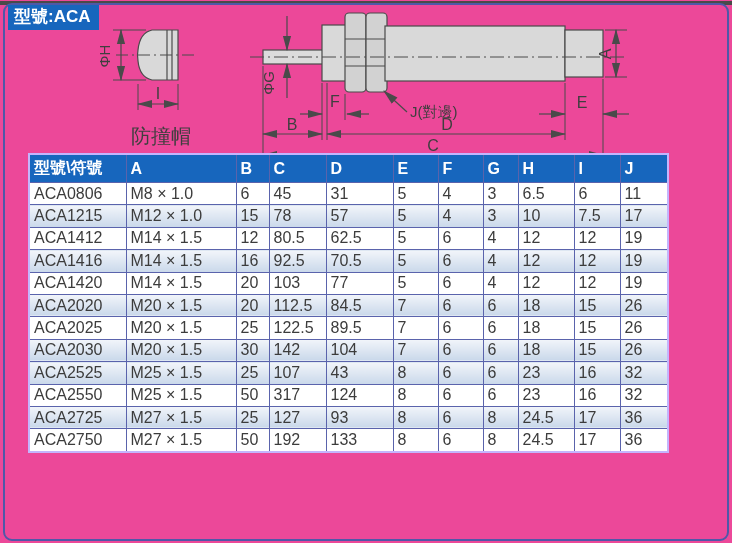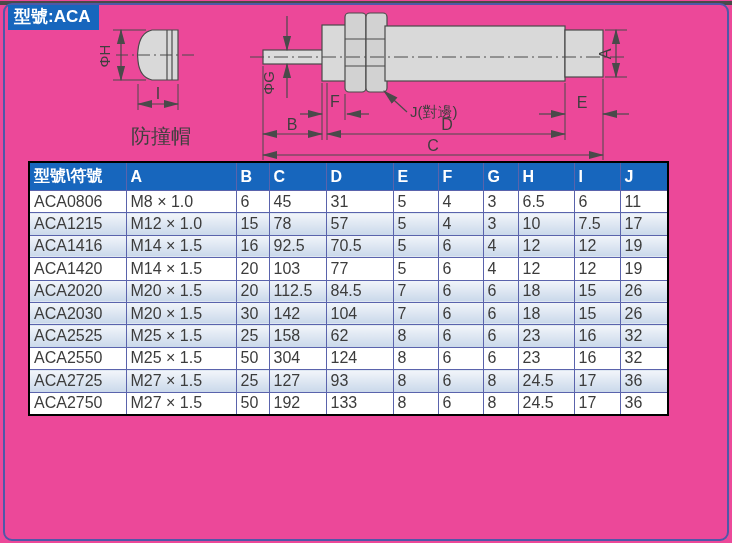--- a/index.html
+++ b/index.html
@@ -4,22 +4,22 @@
 <style>
   html,body{margin:0;padding:0;background:#fff;}
   .page{position:relative;width:732px;height:543px;background:#ec4899;
         font-family:"Liberation Sans",sans-serif;overflow:hidden;}
   .top-rule{position:absolute;left:0;top:1px;width:732px;height:4px;background:#4a4a4a;}
   .frame{position:absolute;left:3px;top:3px;width:722px;height:534px;
          border:2px solid #4f58a8;border-radius:9px;pointer-events:none;}
   .badge{position:absolute;left:8px;top:5px;background:#1766bd;color:#ffffff;
          font-size:17px;font-weight:bold;padding:2px 8px 3px 6px;line-height:1.2;}
   .drawing{position:absolute;left:0;top:0;}
-  table.spec{position:absolute;left:28px;top:161px;width:639px;
-             border-collapse:collapse;table-layout:fixed;border:2px solid #000000;}
+  table.spec{position:absolute;left:28px;top:153px;width:639px;
+             border-collapse:collapse;table-layout:fixed;border:2px solid #c4b5fd;}
   table.spec th,table.spec td{border:1px solid #5a63ac;overflow:hidden;white-space:nowrap;}
   table.spec th{background:#1766bd;color:#ffffff;font-size:16px;font-weight:bold;
                 text-align:left;padding:3px 0 3px 4px;height:20px;}
   table.spec td{font-size:16px;color:#3c3c3c;padding:0 0 0 4px;height:21.4px;
                 line-height:1;background:#ffffff;}
   table.spec tr.alt td{background:linear-gradient(180deg,#f2f5fa 0%,#c9d8ea 100%);}
   text{font-family:"Liberation Sans",sans-serif;fill:#3f3f3f;}
 </style>
 </head>
 <body>
@@ -167,20 +167,33 @@
           <td>15</td>
           <td>78</td>
           <td>57</td>
           <td>5</td>
           <td>4</td>
           <td>3</td>
           <td>10</td>
           <td>7.5</td>
           <td>17</td>
         </tr>
+        <tr>
+          <td>ACA1412</td>
+          <td>M14 × 1.5</td>
+          <td>12</td>
+          <td>80.5</td>
+          <td>62.5</td>
+          <td>5</td>
+          <td>6</td>
+          <td>4</td>
+          <td>12</td>
+          <td>12</td>
+          <td>19</td>
+        </tr>
         <tr class="alt">
           <td>ACA1416</td>
           <td>M14 × 1.5</td>
           <td>16</td>
           <td>92.5</td>
           <td>70.5</td>
           <td>5</td>
           <td>6</td>
           <td>4</td>
           <td>12</td>
@@ -206,51 +219,64 @@
           <td>20</td>
           <td>112.5</td>
           <td>84.5</td>
           <td>7</td>
           <td>6</td>
           <td>6</td>
           <td>18</td>
           <td>15</td>
           <td>26</td>
         </tr>
+        <tr>
+          <td>ACA2025</td>
+          <td>M20 × 1.5</td>
+          <td>25</td>
+          <td>122.5</td>
+          <td>89.5</td>
+          <td>7</td>
+          <td>6</td>
+          <td>6</td>
+          <td>18</td>
+          <td>15</td>
+          <td>26</td>
+        </tr>
         <tr class="alt">
           <td>ACA2030</td>
           <td>M20 × 1.5</td>
           <td>30</td>
           <td>142</td>
           <td>104</td>
           <td>7</td>
           <td>6</td>
           <td>6</td>
           <td>18</td>
           <td>15</td>
           <td>26</td>
         </tr>
         <tr class="alt">
           <td>ACA2525</td>
           <td>M25 × 1.5</td>
           <td>25</td>
-          <td>158</td>
-          <td>62</td>
+          <td>107</td>
+          <td>43</td>
           <td>8</td>
           <td>6</td>
           <td>6</td>
           <td>23</td>
           <td>16</td>
           <td>32</td>
         </tr>
         <tr>
           <td>ACA2550</td>
           <td>M25 × 1.5</td>
           <td>50</td>
-          <td>304</td>
+          <td>317</td>
           <td>124</td>
           <td>8</td>
           <td>6</td>
           <td>6</td>
           <td>23</td>
           <td>16</td>
           <td>32</td>
         </tr>
         <tr class="alt">
           <td>ACA2725</td>

